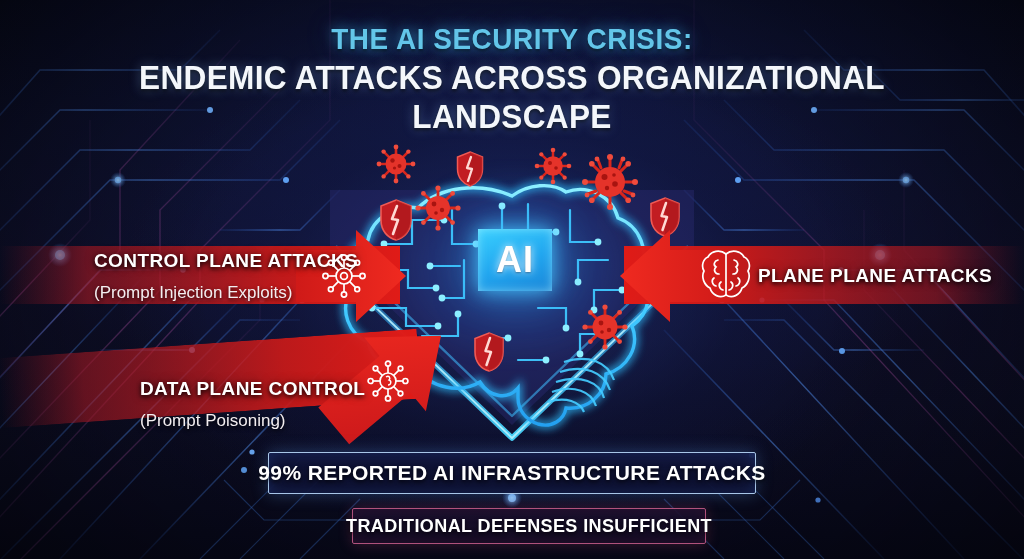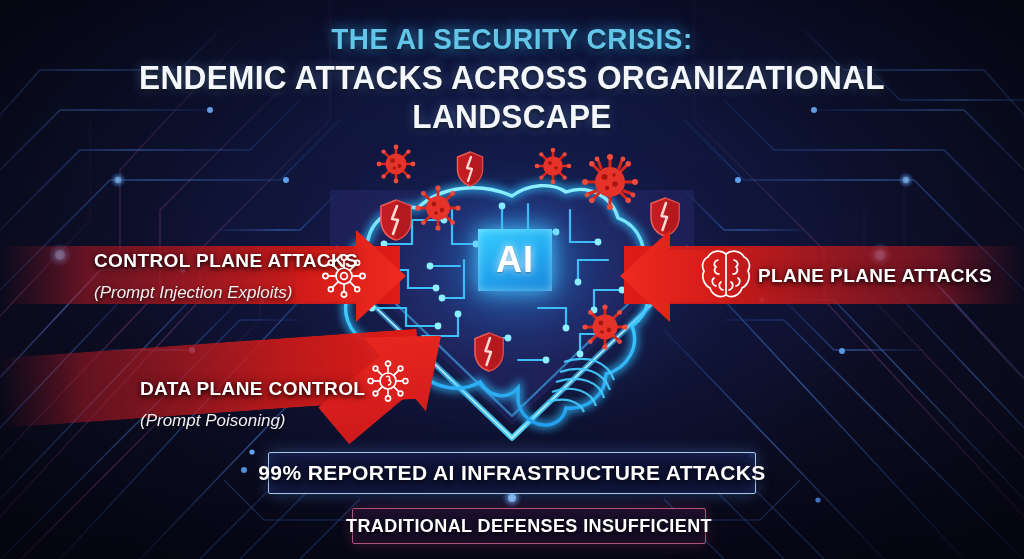--- a/index.html
+++ b/index.html
@@ -83,21 +83,21 @@
     position:absolute; z-index:31; display:flex; flex-direction:column; justify-content:center;
   }
   .lbl-main {
     font-family:"Liberation Sans Narrow","Liberation Sans",sans-serif;
     font-weight:bold; font-size:19px; color:#ffffff; letter-spacing:0.4px;
     text-shadow:0 2px 4px rgba(0,0,0,0.85), 0 0 10px rgba(0,0,0,0.5);
     white-space:nowrap;
   }
   .lbl-sub {
     font-family:"Liberation Sans",sans-serif; font-size:17px; color:#f3eef0;
-    text-shadow:0 2px 4px rgba(0,0,0,0.85); white-space:nowrap; margin-top:11px;font-style:italic;
+    text-shadow:0 2px 4px rgba(0,0,0,0.85); white-space:nowrap; margin-top:11px;
   }
 
   .band-bg { position:absolute; z-index:29; pointer-events:none; }
 
   
   .banner {
     position:absolute; z-index:45; display:flex; align-items:center; justify-content:center;
     border-radius:2px; white-space:nowrap;
   }
   .banner-1 {

